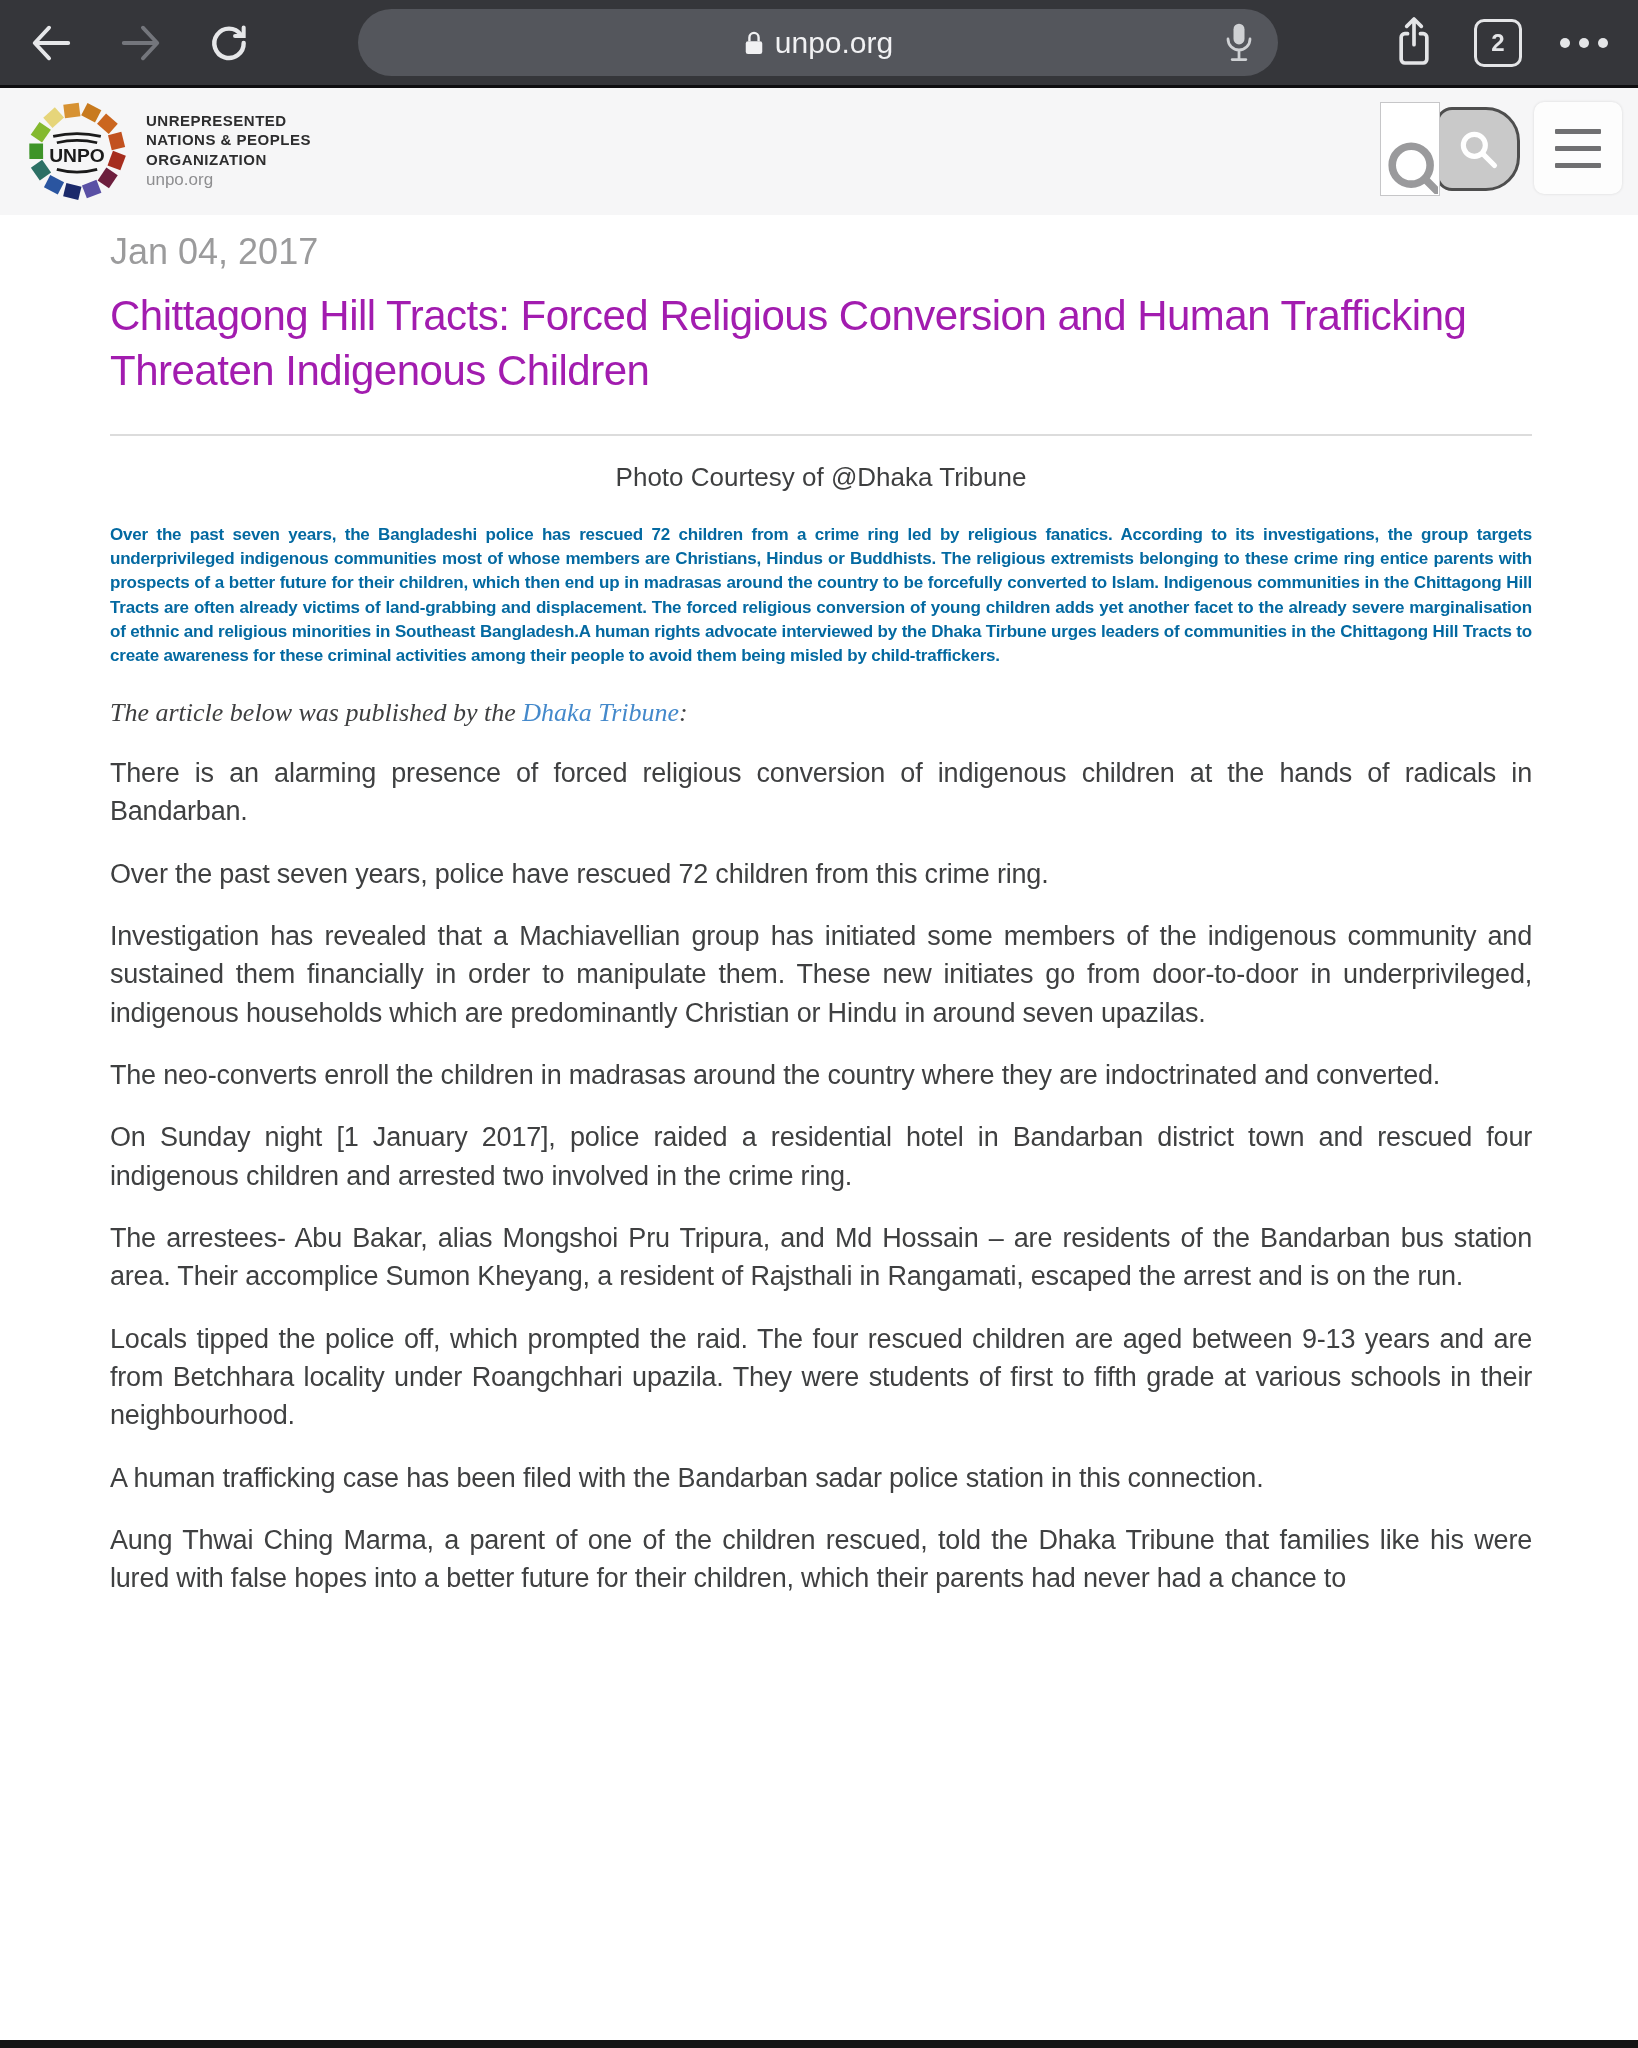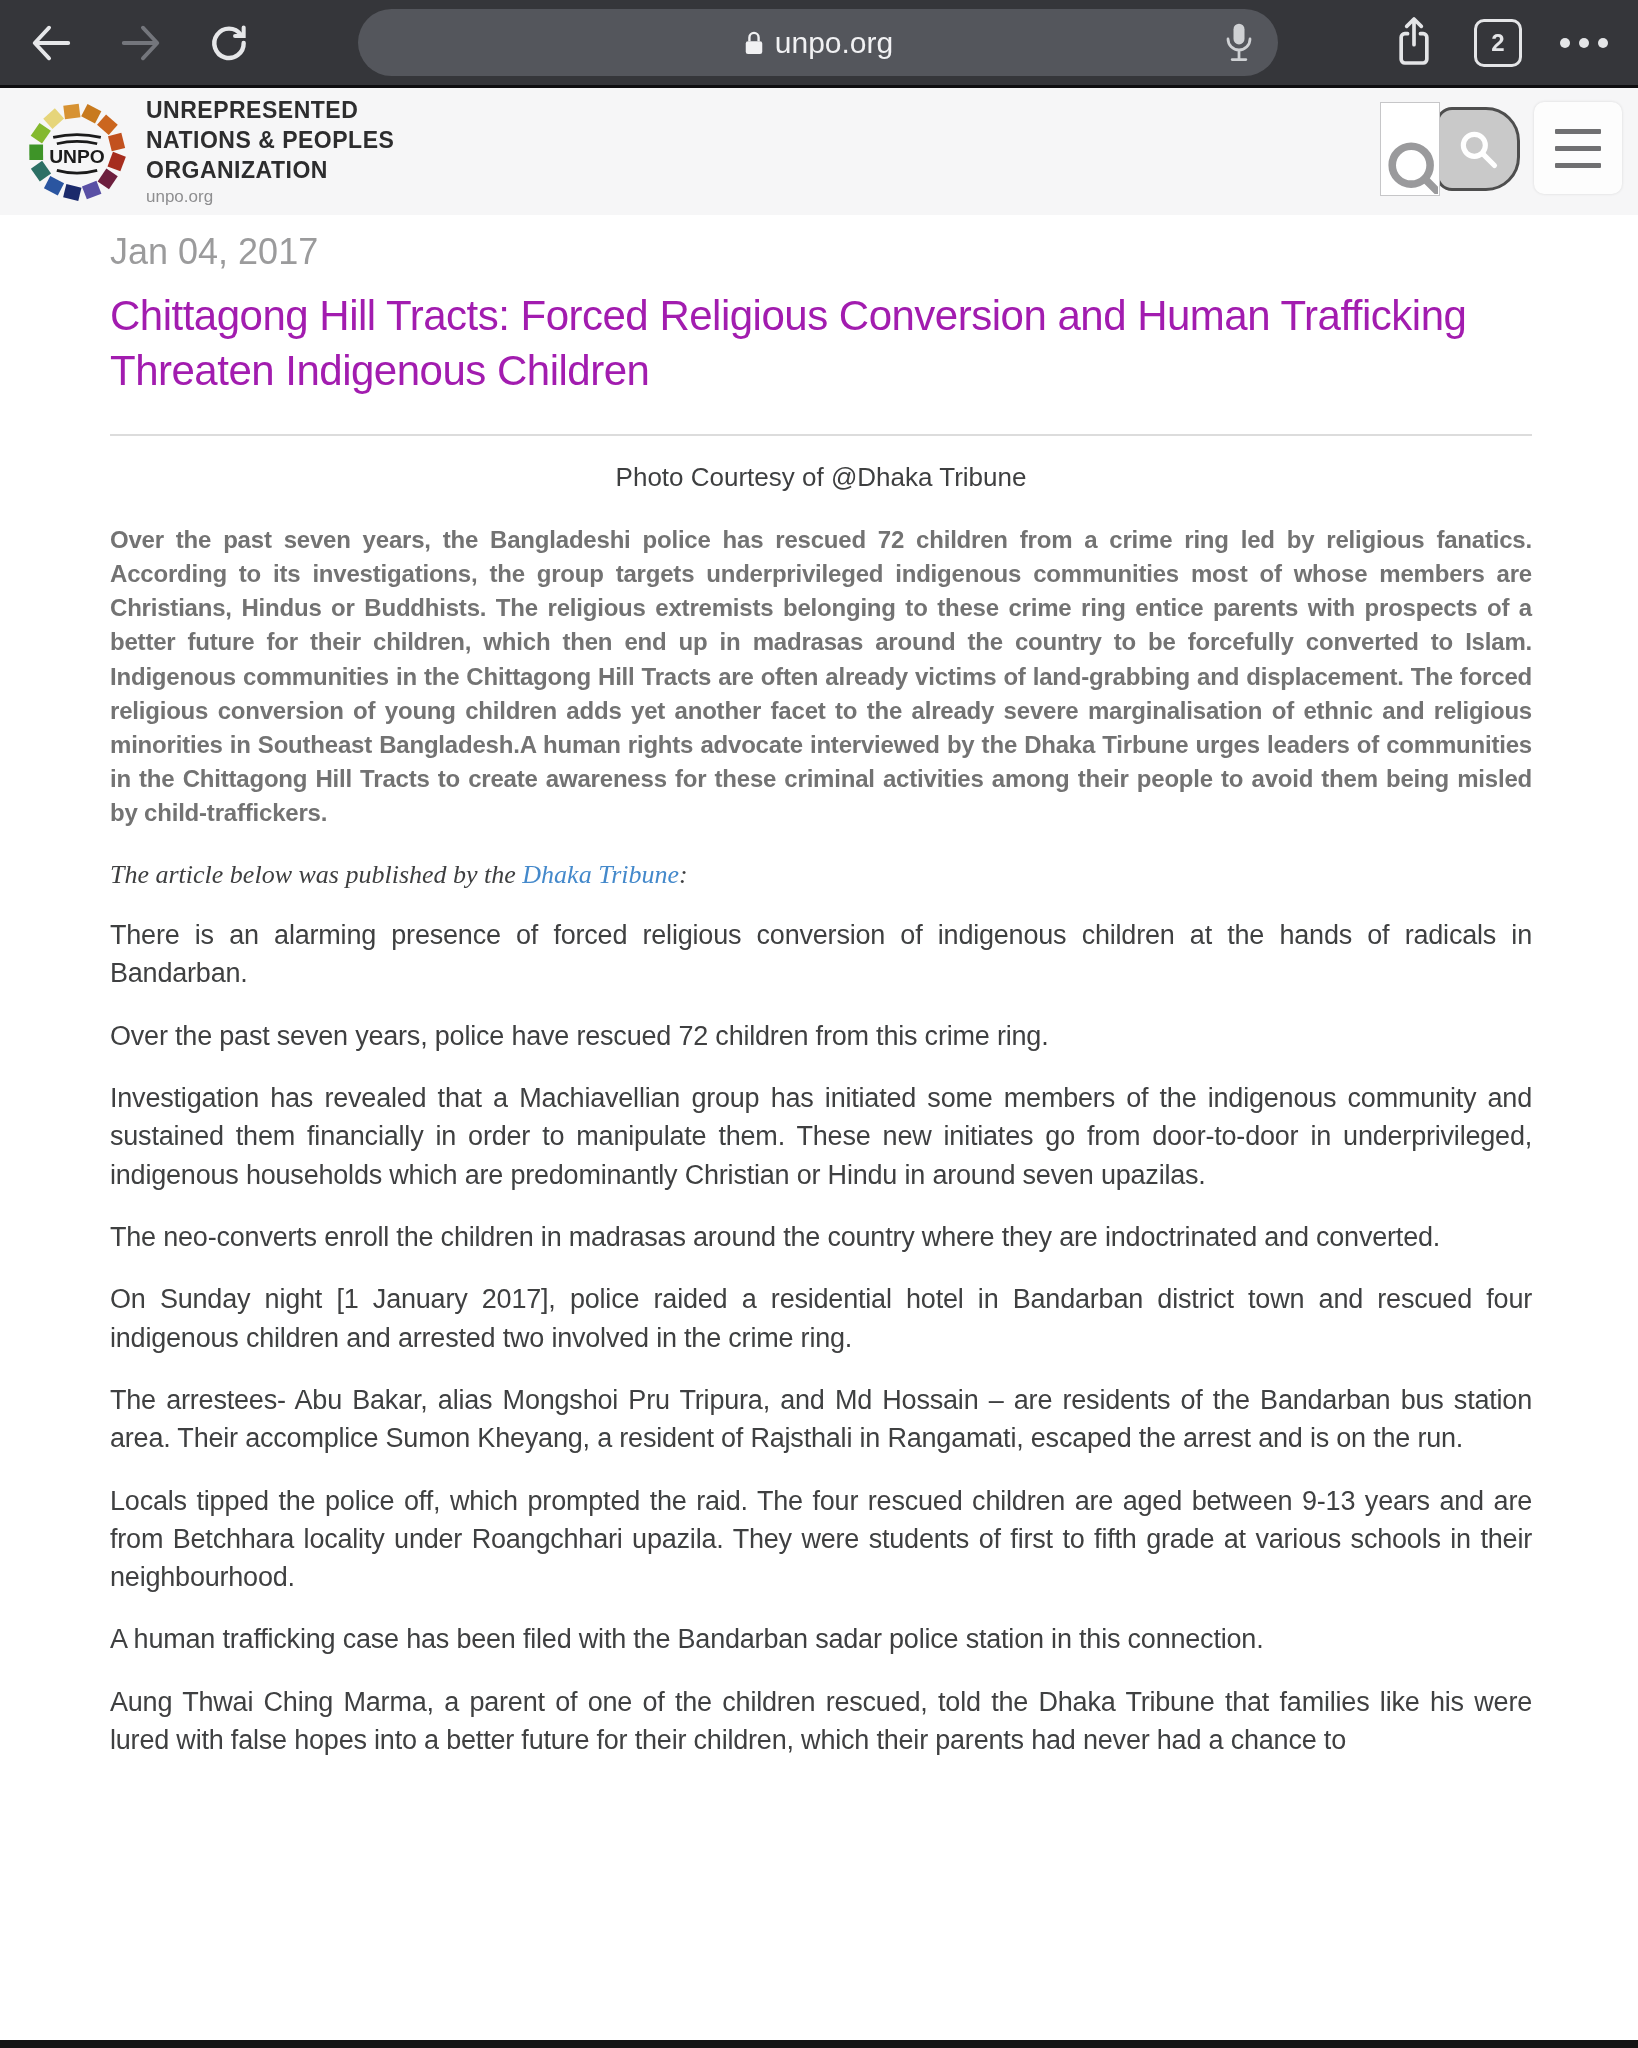--- a/index.html
+++ b/index.html
@@ -16,36 +16,36 @@
   .mic{position:absolute;right:22px;top:12px;}
   .right-icons{position:absolute;right:0;top:0;height:85px;display:flex;align-items:center;gap:38px;padding-right:30px;}
   .tabs-btn{width:42px;height:42px;border:3.5px solid #e4e5e7;border-radius:10px;color:#e4e5e7;
     font-size:24px;font-weight:bold;display:flex;align-items:center;justify-content:center;}
   .dots{display:flex;gap:9px;align-items:center;}
   .dots i{width:10px;height:10px;border-radius:50%;background:#e4e5e7;display:block;}
   
   .site-header{height:127px;background:#f6f6f7;position:relative;}
   .logo{position:absolute;left:22px;top:8px;display:flex;align-items:center;gap:14px;}
   .logo-textblock{line-height:1.3;}
-  .logo-main{font-size:23px;font-weight:bold;color:#2d2d2e;letter-spacing:.5px;}
+  .logo-main{font-size:15px;font-weight:bold;color:#2d2d2e;letter-spacing:.5px;}
   .logo-site{font-size:17px;color:#8e8e90;}
   .hdr-right{position:absolute;right:16px;top:14px;display:flex;align-items:flex-start;}
   .search-input{width:58px;height:92px;background:#ffffff;border:1px solid #c6c6c8;position:relative;overflow:hidden;padding:0;}
   .search-btn{width:78px;height:78px;margin-top:5px;background:#c9c9c9;border:3px solid #4e4e4e;
     border-radius:16px 34px 34px 16px;display:flex;align-items:center;justify-content:center;margin-left:-2px;}
   .menu-btn{width:88px;height:92px;background:#fdfdfd;border:none;border-radius:10px;margin-left:14px;
     display:flex;flex-direction:column;align-items:center;justify-content:center;gap:12px;box-shadow:0 0 3px rgba(0,0,0,.12);}
   .menu-btn i{display:block;width:46px;height:5px;background:#707072;border-radius:1px;}
   
   .article{padding:0 106px 0 110px;}
   .date{margin-top:16px;font-size:36px;color:#9b9b9c;}
   .title{margin-top:16px;font-size:42px;line-height:1.3;color:#a21caf;font-weight:400;letter-spacing:-0.5px;}
   .rule{margin-top:36px;border:none;border-top:2px solid #dcdcdc;height:0;}
   .caption{margin-top:26px;text-align:center;font-size:26px;color:#3e3f40;}
-  .lead{margin-top:30px;font-size:24px;font-weight:bold;color:#737373;line-height:1.42;text-align:justify;letter-spacing:-0.2px;}
+  .lead{margin-top:30px;font-size:17px;font-weight:bold;color:#0369a1;line-height:1.42;text-align:justify;letter-spacing:-0.2px;}
   .source-line{margin-top:30px;font-style:italic;font-size:26px;color:#3e3f40;font-family:Liberation Serif, serif;}
   .source-line a{color:#4489cb;text-decoration:none;}
   .body-paras p{margin:24px 0 0 0;font-size:27px;color:#3f4041;line-height:1.42;text-align:justify;letter-spacing:-0.2px;}
   .bottom-bar{position:absolute;left:0;bottom:0;width:100%;height:8px;background:#141414;}
 </style>
 </head>
 <body>
 
 <div class="toolbar">
   <div class="nav-btn back-btn">

